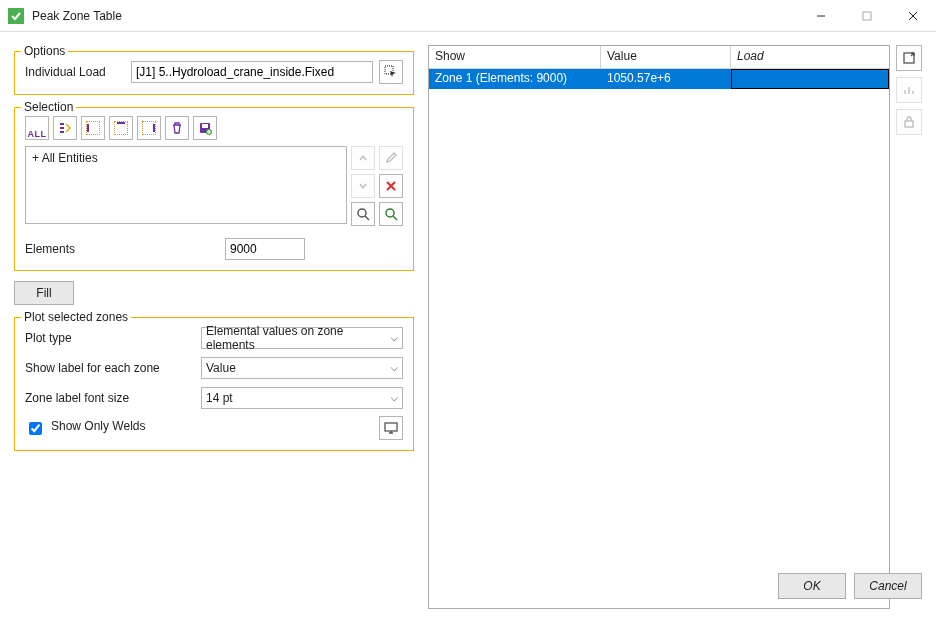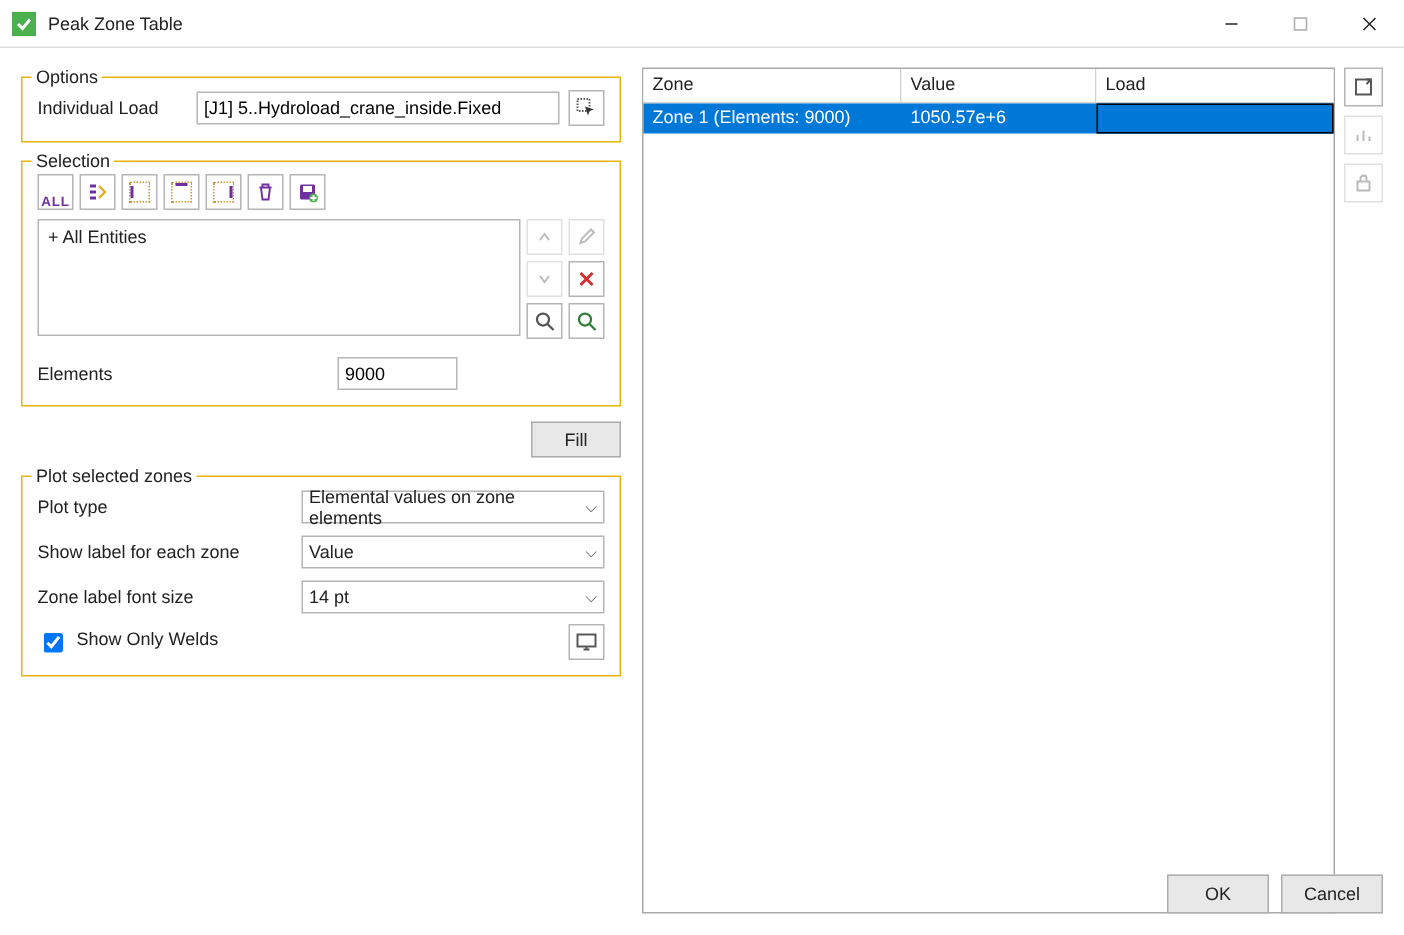--- a/index.html
+++ b/index.html
@@ -143,21 +143,21 @@
     border: 1px solid #adadad;
     background: #e8e8e8;
     height: 24px;
     min-width: 60px;
     display: inline-flex; align-items: center; justify-content: center;
     font: inherit;
     cursor: pointer;
     box-sizing: border-box;
   }
   .button.wide { min-width: 68px; height: 26px; }
-  .fill-row { display: flex; justify-content: flex-end; }
+  .fill-row { display: flex; justify-content: flex-start; }
   .checkbox-row { display: flex; gap: 6px; }
   .elements-row { display: flex; align-items: center; margin-top: 12px; }
   .elements-row label { flex: 0 0 200px; }
   .zone-table-wrap {
     flex: 1; display: flex; flex-direction: column;
   }
   .zone-table {
     flex: 1;
     border: 1px solid #a9a9a9;
     display: flex; flex-direction: column;
@@ -166,41 +166,41 @@
   .zt-header {
     display: flex; height: 22px;
     border-bottom: 1px solid #d0d0d0;
   }
   .zt-header > div {
     padding: 3px 6px;
     border-right: 1px solid #d0d0d0;
     box-sizing: border-box;
     background: #fff;
   }
-  .zt-header > div:last-child { border-right: none; }
+  .zt-header > div:last-child { border-right: none; font-style: italic; }
   .zt-body { flex: 1; }
   .zt-row {
     display: flex; height: 20px;
   }
   .zt-row.selected { background: #0078d7; color: #fff; }
   .zt-row > div {
     padding: 2px 6px; box-sizing: border-box;
     border-right: 1px solid transparent;
   }
   .zt-row.selected > div.load-cell { border: 1px solid #000; background: #0078d7; padding: 1px 5px; }
   .col-zone { width: 172px; }
   .col-value { width: 130px; }
   .col-load { flex: 1; }
   .right-side-btns { display: flex; flex-direction: column; gap: 6px; }
   .plot-group .form-row > label { min-width: 170px; }
   .mt { margin-top: 4px; }
   .bottom-bar {
     position: absolute;
-    right: 14px; bottom: 14px;
-    display: flex; gap: 8px;
+    right: 14px; bottom: 24px;
+    display: flex; gap: 8px; font-style: italic;
   }
   .sel-options { margin-top: 6px; }
   .desc-combo-arrow {
     width: 22px; height: 22px;
     border: 1px solid #888;
     border-left: none;
     display: flex; align-items: center; justify-content: center;
     background: #f0f0f0;
     box-sizing: border-box;
     cursor: pointer;
@@ -388,21 +388,21 @@
         </div>
       </div>
     </div>
 
   </div>
 
   <div class="right-pane">
     <div class="zone-table-wrap">
       <div class="zone-table">
         <div class="zt-header">
-          <div class="col-zone">Zone</div>
+          <div class="col-zone">Show</div>
           <div class="col-value">Value</div>
           <div class="col-load">Load</div>
         </div>
         <div class="zt-body">
           <div class="zt-row selected">
             <div class="col-zone">Zone 1 (Elements: 9000)</div>
             <div class="col-value">1050.57e+6</div>
             <div class="col-load load-cell"></div>
           </div>
         </div>

